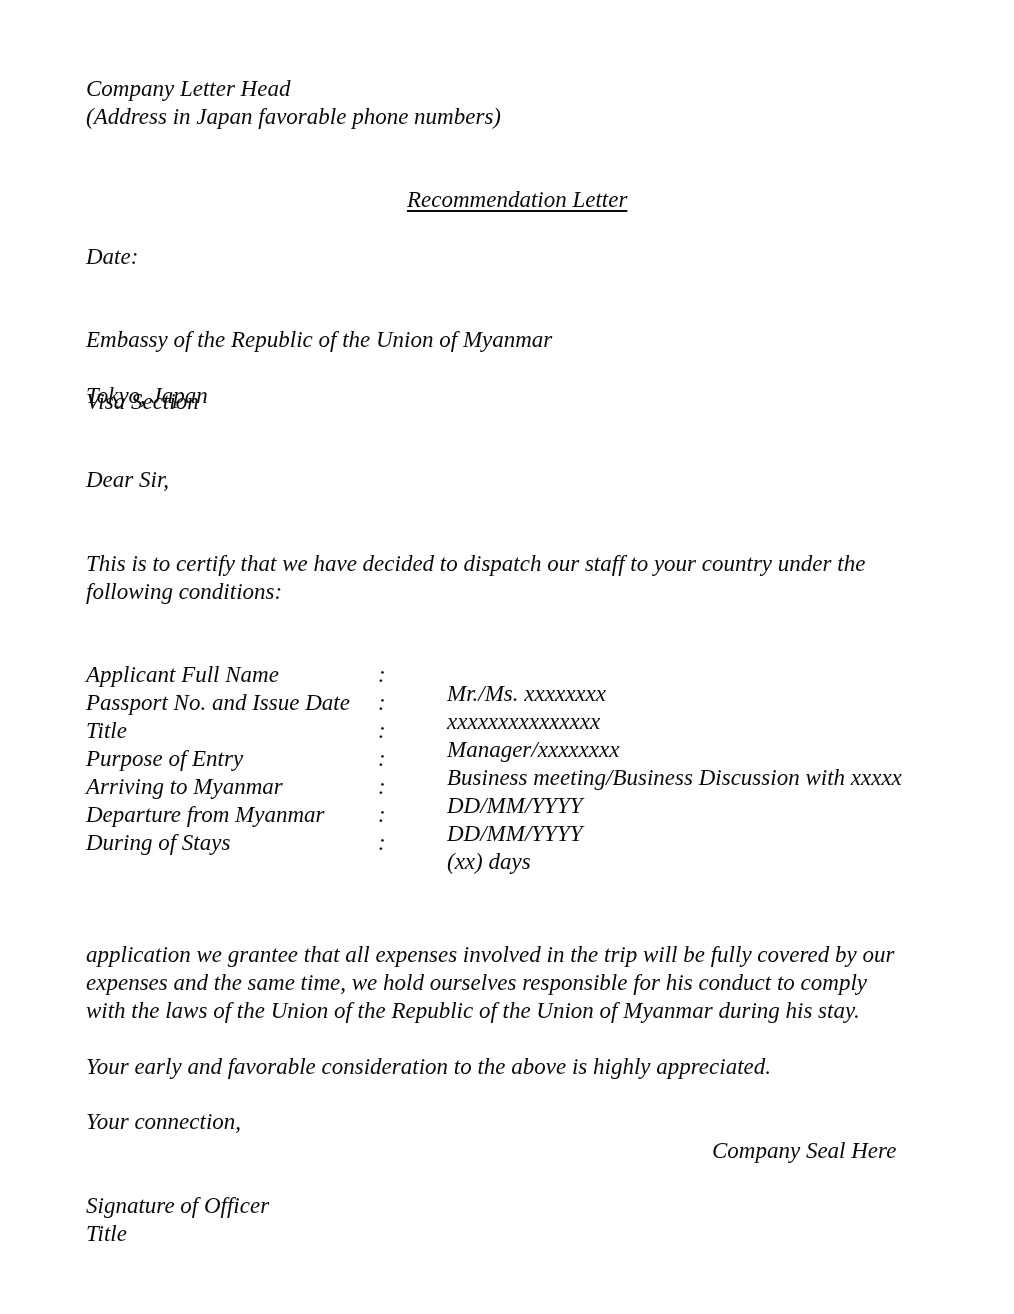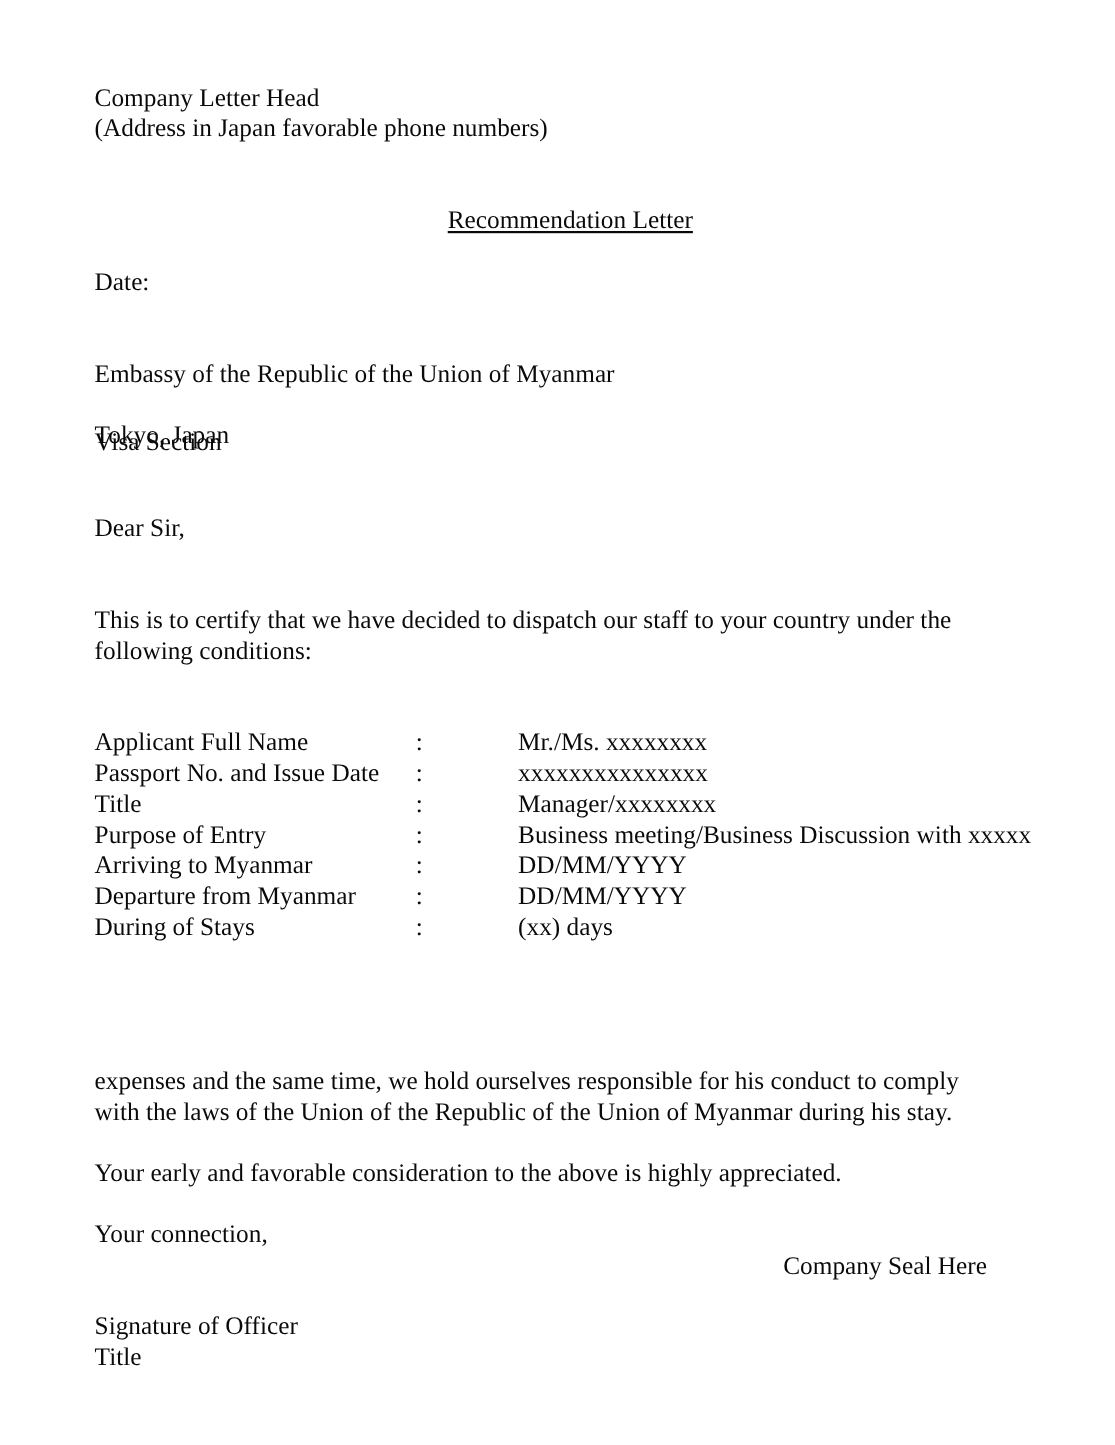--- a/index.html
+++ b/index.html
@@ -15,20 +15,21 @@
       font-family: "Liberation Serif", "DejaVu Serif", serif;
       font-size: 23px;
       color: #0a0a0a;
     }
     .page {
       position: absolute;
       left: 0; top: 0;
       width: 1014px;
       height: 1314px;
       background: #ffffff;
+      font-style: italic;
     }
     .line {
       position: absolute;
       left: 86px;
       white-space: nowrap;
       line-height: 28px;
       height: 28px;
     }
     .title {
       position: absolute;
@@ -54,21 +55,22 @@
       position: absolute;
       left: 0;
       text-align: right;
     }
     .detail-colon {
       position: absolute;
       left: 292px;
     }
     .detail-value {
       position: absolute;
-      left: 385px;
+      left: 361px;
+      margin-top: 19px;
     }
     .seal {
       position: absolute;
       left: 669px;
       top: 1137px;
       white-space: nowrap;
       line-height: 28px;
       margin-left: 43px;
     }
   </style>
@@ -124,20 +126,21 @@
       <span class="detail-colon">:</span>
       <span class="detail-value">DD/MM/YYYY</span>
     </div>
     <div class="detail-row">
       <span class="detail-label">During of Stays</span>
       <span class="detail-colon">:</span>
       <span class="detail-value">(xx) days</span>
     </div>
   </div>
 
+  <div class="line" style="top:941px;">application we grantee that all expenses involved in the trip will be fully covered by our</div>
   <div class="line" style="top:969px;">expenses and the same time, we hold ourselves responsible for his conduct to comply</div>
   <div class="line" style="top:997px;">with the laws of the Union of the Republic of the Union of Myanmar during his stay.</div>
 
   <div class="line" style="top:1053px;">Your early and favorable consideration to the above is highly appreciated.</div>
 
   <div class="line" style="top:1108px;">Your connection,</div>
 
   <div class="seal">Company Seal Here</div>
 
   <div class="line" style="top:1192px;">Signature of Officer</div>

